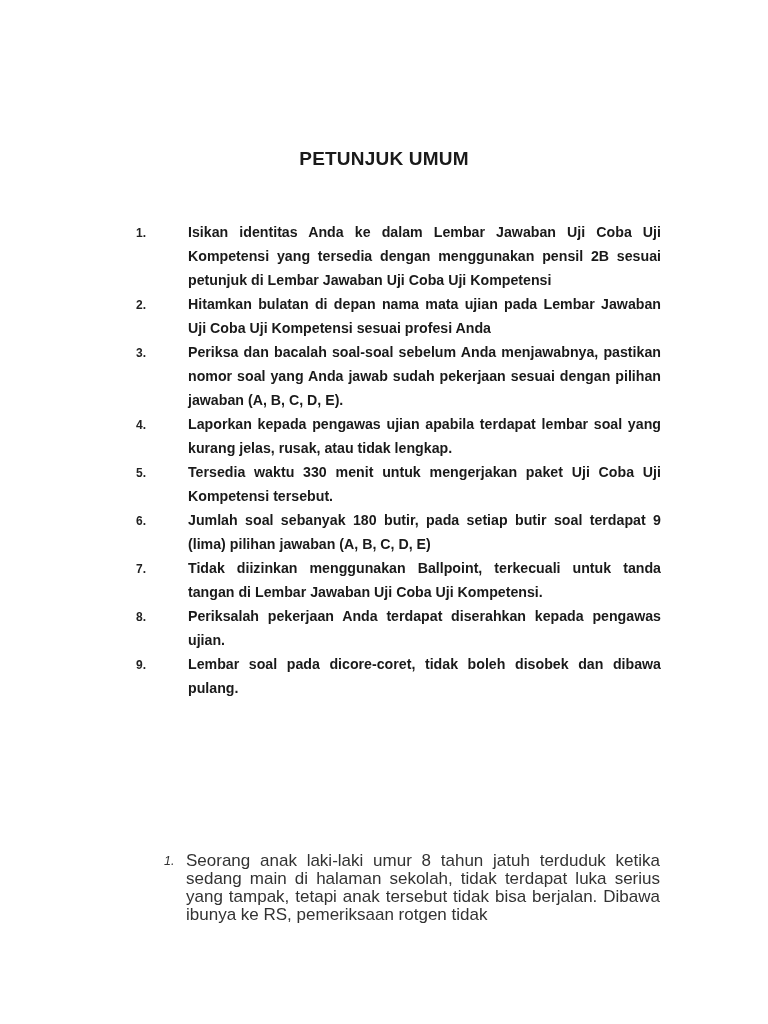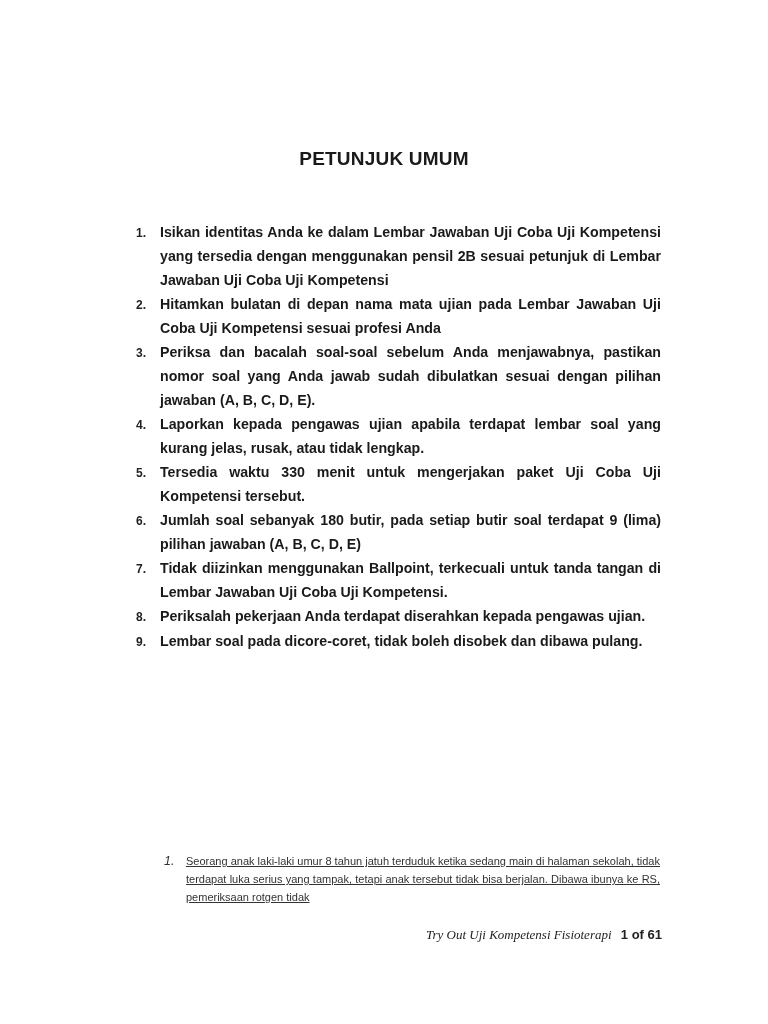--- a/index.html
+++ b/index.html
@@ -18,26 +18,27 @@
       list-style: none; margin: 0; padding: 0;
     }
     .instr-item { display: flex; align-items: flex-start; margin: 0; }
     .instr-num {
       width: 24px; flex: 0 0 24px; font-size: 12px; font-weight: bold; line-height: 24px;
       padding-top: 1px; color: #222;
     }
     .instr-text {
       flex: 1; font-size: 14.2px; font-weight: bold; line-height: 24px; text-align: justify;
       color: #1a1a1a;
+      margin-left: 28px;
     }
     .question {
       position: absolute; top: 852px; left: 164px; width: 496px; display: flex;
     }
     .q-num { width: 22px; flex: 0 0 22px; font-style: italic; font-size: 12.5px; line-height: 18px; color: #333; }
-    .q-text { flex: 1; font-size: 11px; line-height: 18px; text-align: justify; color: #333; text-decoration: underline; }
+    .q-text { flex: 1; font-size: 17px; line-height: 18px; text-align: justify; color: #333; }
     .footer {
       position: absolute; top: 927px; right: 106px; font-size: 13px; color: #222;
       font-family: "Liberation Serif", serif;
     }
     .footer .doc { font-style: italic; }
     .footer .pg { font-family: "Liberation Sans", sans-serif; font-weight: bold; margin-left: 6px; }
   </style>
 </head>
 <body>
 
@@ -48,21 +49,21 @@
     <li class="instr-item">
       <span class="instr-num">1.</span>
       <span class="instr-text">Isikan identitas Anda ke dalam Lembar Jawaban Uji Coba Uji Kompetensi yang tersedia dengan menggunakan pensil 2B sesuai petunjuk di Lembar Jawaban Uji Coba Uji Kompetensi</span>
     </li>
     <li class="instr-item">
       <span class="instr-num">2.</span>
       <span class="instr-text">Hitamkan bulatan di depan nama mata ujian pada Lembar Jawaban Uji Coba Uji Kompetensi sesuai profesi Anda</span>
     </li>
     <li class="instr-item">
       <span class="instr-num">3.</span>
-      <span class="instr-text">Periksa dan bacalah soal-soal sebelum Anda menjawabnya, pastikan nomor soal yang Anda jawab sudah dibulatkan sesuai dengan pilihan jawaban (A, B, C, D, E).</span>
+      <span class="instr-text">Periksa dan bacalah soal-soal sebelum Anda menjawabnya, pastikan nomor soal yang Anda jawab sudah pekerjaan sesuai dengan pilihan jawaban (A, B, C, D, E).</span>
     </li>
     <li class="instr-item">
       <span class="instr-num">4.</span>
       <span class="instr-text">Laporkan kepada pengawas ujian apabila terdapat lembar soal yang kurang jelas, rusak, atau tidak lengkap.</span>
     </li>
     <li class="instr-item">
       <span class="instr-num">5.</span>
       <span class="instr-text">Tersedia waktu 330 menit untuk mengerjakan paket Uji Coba Uji Kompetensi tersebut.</span>
     </li>
     <li class="instr-item">
@@ -81,17 +82,13 @@
       <span class="instr-num">9.</span>
       <span class="instr-text">Lembar soal pada dicore-coret, tidak boleh disobek dan dibawa pulang.</span>
     </li>
   </ol>
 
   <div class="question">
     <span class="q-num">1.</span>
     <span class="q-text">Seorang anak laki-laki umur 8 tahun jatuh terduduk ketika sedang main di halaman sekolah, tidak terdapat luka serius yang tampak, tetapi anak tersebut tidak bisa berjalan. Dibawa ibunya ke RS, pemeriksaan rotgen tidak</span>
   </div>
 
-  <div class="footer">
-    <span class="doc">Try Out Uji Kompetensi  Fisioterapi</span>
-    <span class="pg">1 of 61</span>
-  </div>
 </div>
 
 </body></html>

